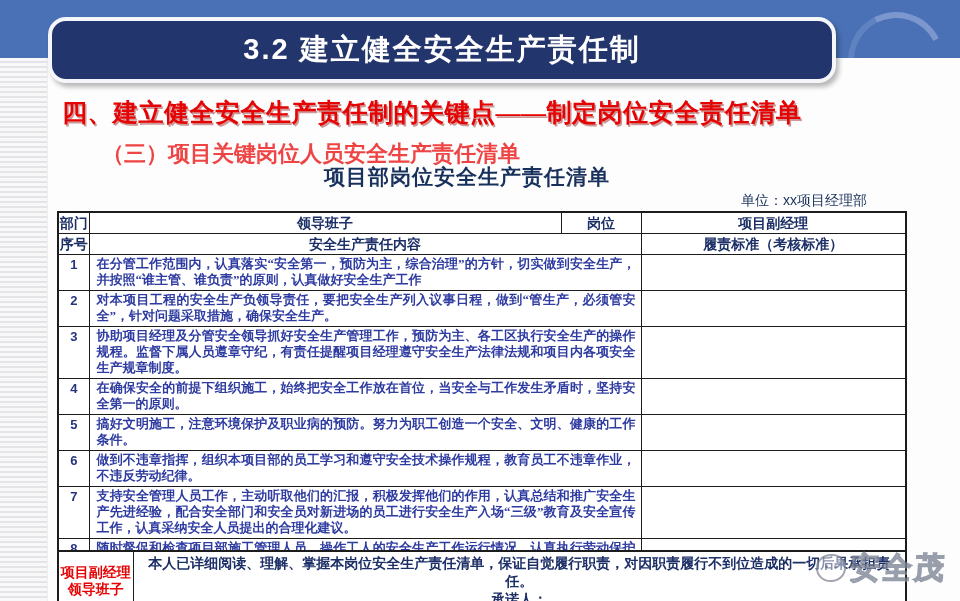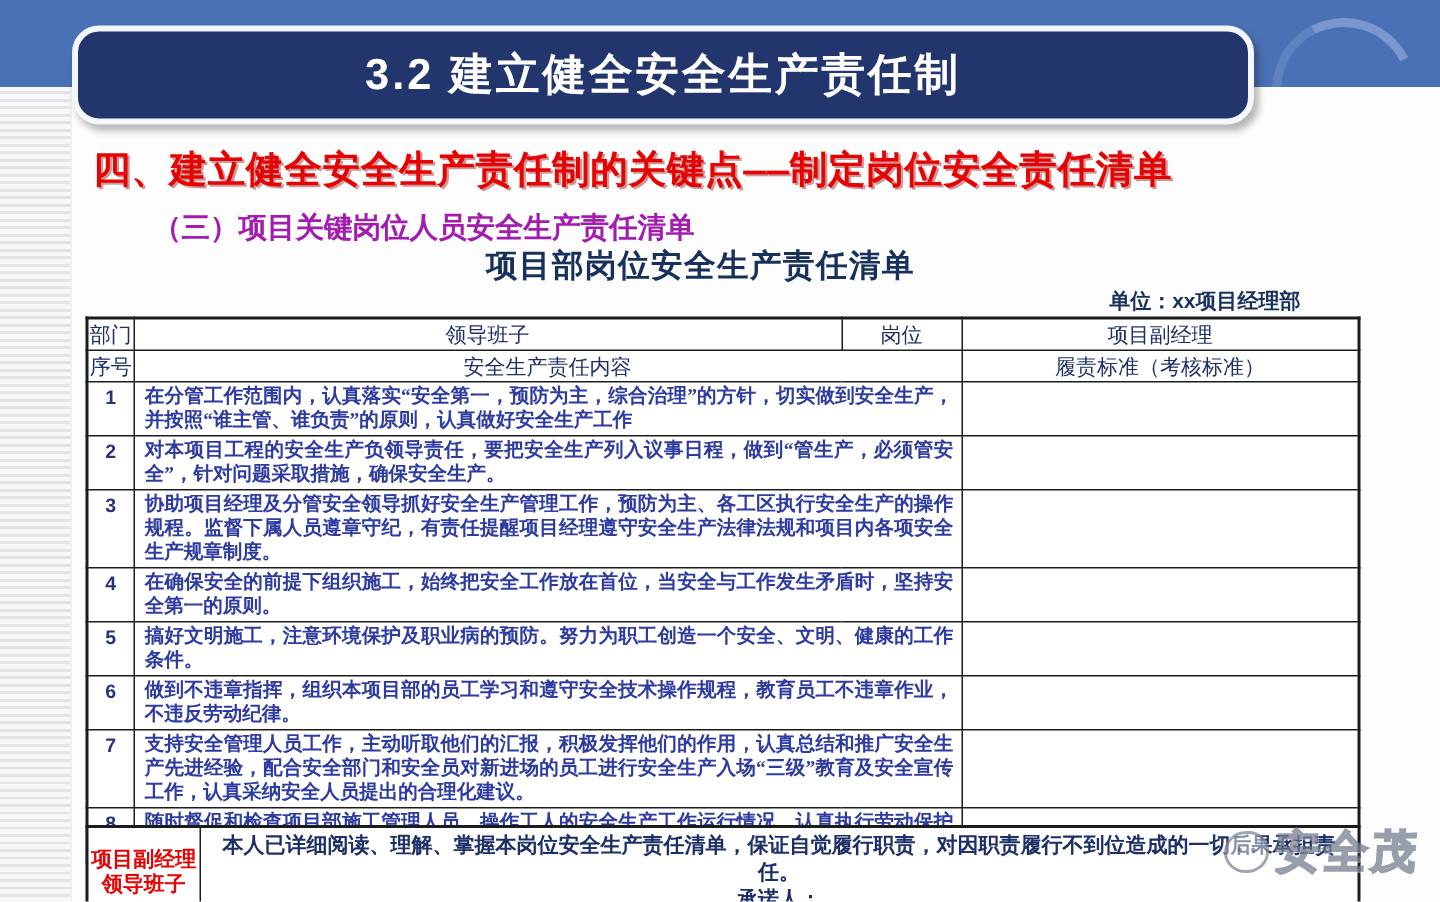--- a/index.html
+++ b/index.html
@@ -39,52 +39,52 @@
     display: flex; align-items: center; justify-content: center;
   }
   .title-banner .txt {
     color: #ffffff; font-size: 29px; font-weight: bold; letter-spacing: 2px;
     font-family: "Liberation Sans", sans-serif;
   }
 
   .red-heading {
     position: absolute; left: 62px; top: 96px; width: 860px;
     color: #e60303; font-size: 25px; font-weight: bold;
-    font-family: Liberation Mono, monospace;
+    font-family: Liberation Serif, serif;
     text-shadow: 1.5px 1.5px 0 rgba(130,0,0,0.4);
     letter-spacing: 0.5px; white-space: nowrap;
   }
   .blue-subheading {
     position: absolute; left: 102px; top: 139px;
-    color: #a21caf; font-size: 19px; font-weight: bold; white-space: nowrap;
+    color: #ef4444; font-size: 22px; font-weight: bold; white-space: nowrap;
   }
   .table-title {
     position: absolute; left: 43px; top: 163px; width: 848px;
     text-align: center; color: #17305c; font-size: 21px; font-weight: bold;
     letter-spacing: 1px;
   }
   .unit-line {
     position: absolute; left: 57px; top: 192px; width: 848px;
     text-align: right; padding-right: 38px;
-    color: #17305c; font-size: 14px; font-weight: bold;
+    color: #17305c; font-size: 14px; font-weight: normal;
   }
 
   
   .main-table {
     position: absolute; left: 57px; top: 211px; width: 848px;
     border-collapse: collapse; table-layout: fixed;
     background: #ffffff;
   }
   .main-table td {
     border: 1px solid #1c1c1c; vertical-align: middle;
     overflow: hidden;
   }
   .main-table { border: 2px solid #1c1c1c; }
   td.hdr {
-    text-align: center; font-weight: normal; color: #1c2f66; font-size: 14px;
+    text-align: center; font-weight: bold; color: #1c2f66; font-size: 14px;
     height: 21px; line-height: 18px;
   }
   td.num {
     text-align: center; font-weight: bold; color: #27337f; font-size: 13px;
     vertical-align: top; padding-top: 2px;
   }
   td.content {
     color: #2e3ba0; font-size: 13px; line-height: 16px; font-weight: 600;
     padding: 1px 5px 2px 7px; text-align: justify;
     font-family: "Liberation Serif", serif;

